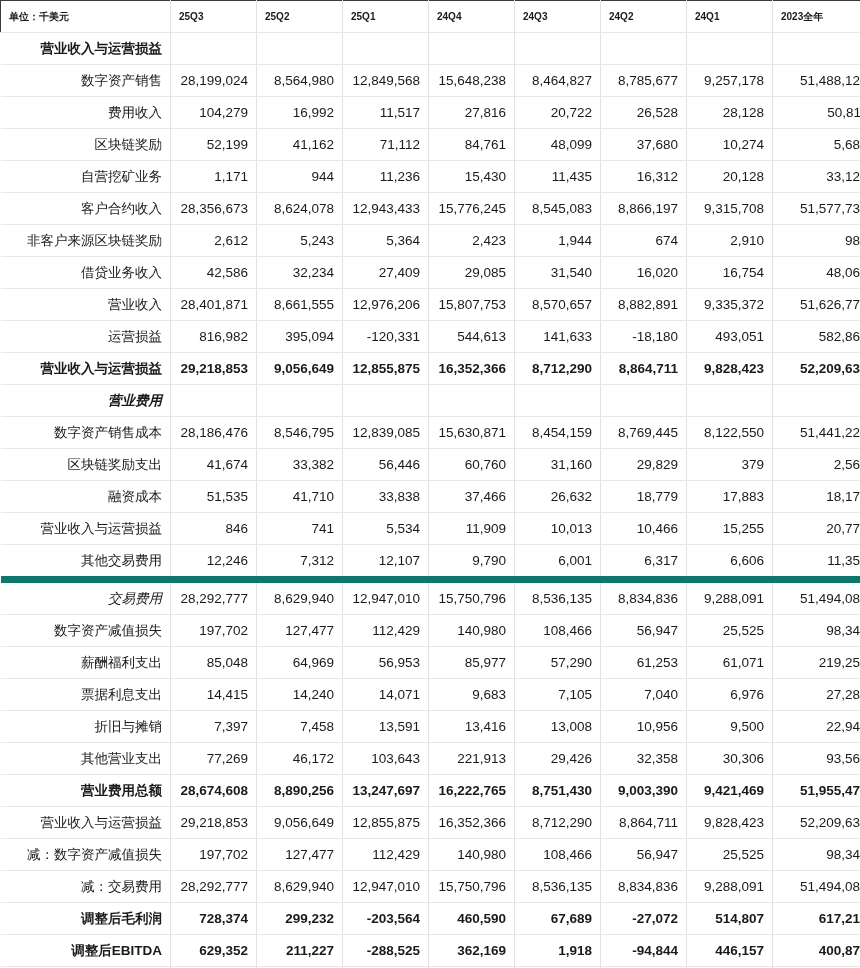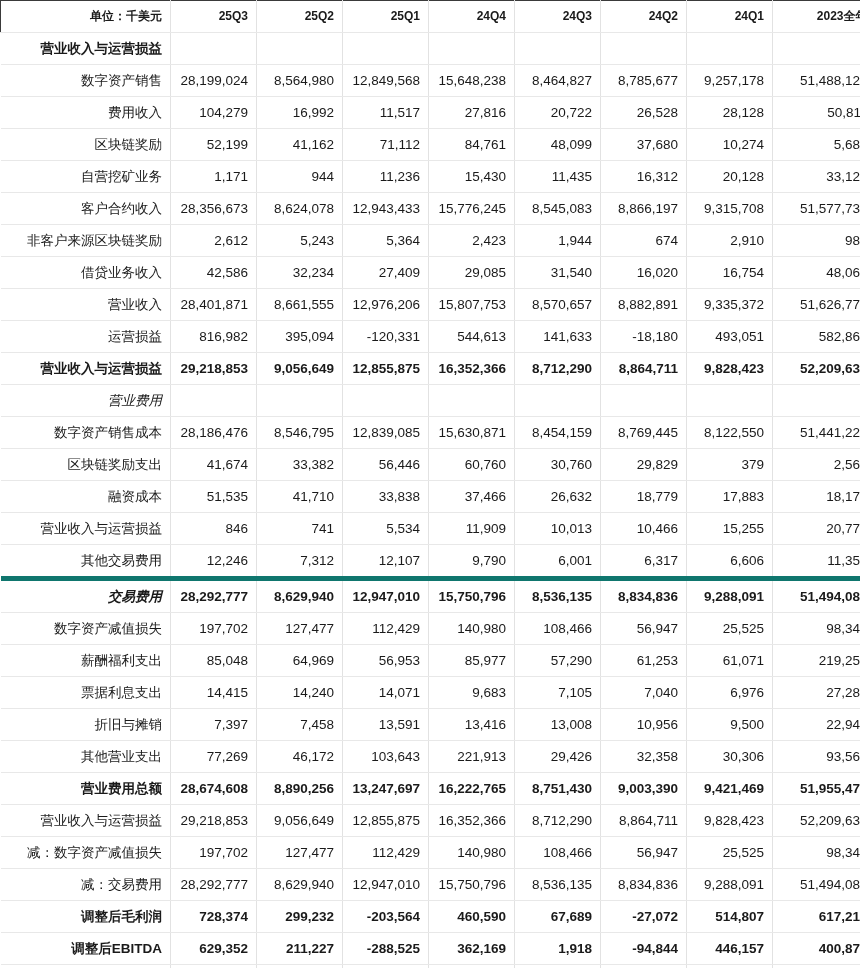--- a/index.html
+++ b/index.html
@@ -40,22 +40,22 @@
     border-right: 1px solid #e2e2e2;
     border-bottom: 1px solid #e8e8e8;
     background: #ffffff;
   }
   #fin-table td:last-child,
   #fin-table th:last-child { border-right: none; }
 
   
   thead th {
     font-weight: bold;
-    font-size: 12px;
-    text-align: right;
+    font-size: 10px;
+    text-align: left;
     border-top: 1px solid #3a3a3a;
     border-bottom: 1px solid #3a3a3a;
     border-right: 1px solid #3a3a3a;
     height: 32px;
     line-height: 32px;
   }
   thead th.h-label {
     border-left: 1px solid #3a3a3a;
   }
   thead th:last-child { border-right: 1px solid #3a3a3a; }
@@ -75,38 +75,38 @@
 
   
   tr.section td { border-bottom: 1px solid #e8e8e8; }
   tr.section td.lbl {
     font-weight: bold;
     border-bottom: 1px solid #8a8a8a;
   }
 
   
   tr.section-italic td.lbl {
-    font-weight: normal;
+    font-weight: bold;
     font-style: italic;
     border-bottom: 1px solid #e8e8e8;
   }
   tr.section-italic td {
     border-top: 1px solid #6e6e6e;
   }
 
   
   tr.subtotal td {
     font-weight: bold;
     border-top: 1px solid #6e6e6e;
     border-bottom: 1px solid #6e6e6e;
   }
   
   tr.subtotal-italic td {
-    font-weight: bold;
-    border-top: 5px solid #0f766e;
+    font-weight: normal;
+    border-top: 7px solid #0f766e;
     border-bottom: 1px solid #e8e8e8;
   }
   tr.subtotal-italic td.lbl { font-style: italic; }
 
   tr.bold td { font-weight: bold; }
 
   
   tr.section td.num, tr.section-italic td.num { color: transparent; }
 </style>
 </head>
@@ -280,21 +280,21 @@
         <td class="num">8,769,445</td>
         <td class="num">8,122,550</td>
         <td class="num">51,441,223</td>
       </tr>
       <tr class="normal">
         <td class="lbl">区块链奖励支出</td>
         <td class="num">41,674</td>
         <td class="num">33,382</td>
         <td class="num">56,446</td>
         <td class="num">60,760</td>
-        <td class="num">30,760</td>
+        <td class="num">31,160</td>
         <td class="num">29,829</td>
         <td class="num">379</td>
         <td class="num">2,565</td>
       </tr>
       <tr class="normal">
         <td class="lbl">融资成本</td>
         <td class="num">51,535</td>
         <td class="num">41,710</td>
         <td class="num">33,838</td>
         <td class="num">37,466</td>

